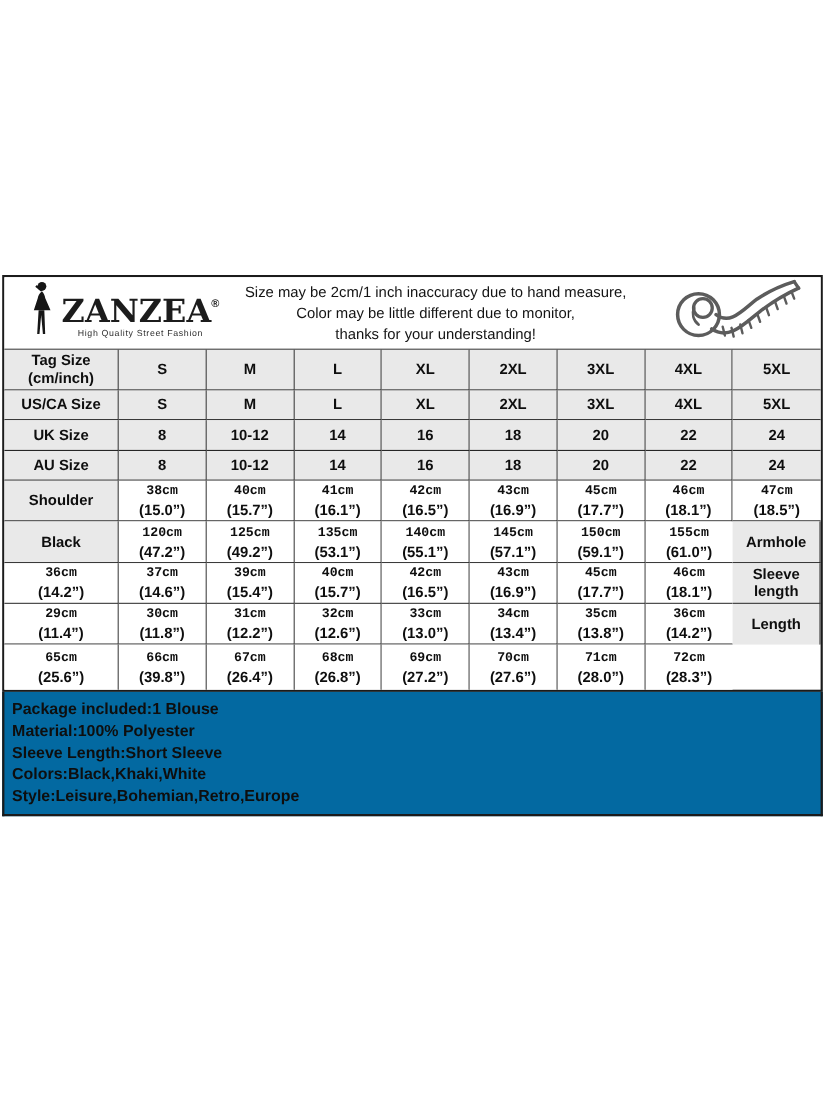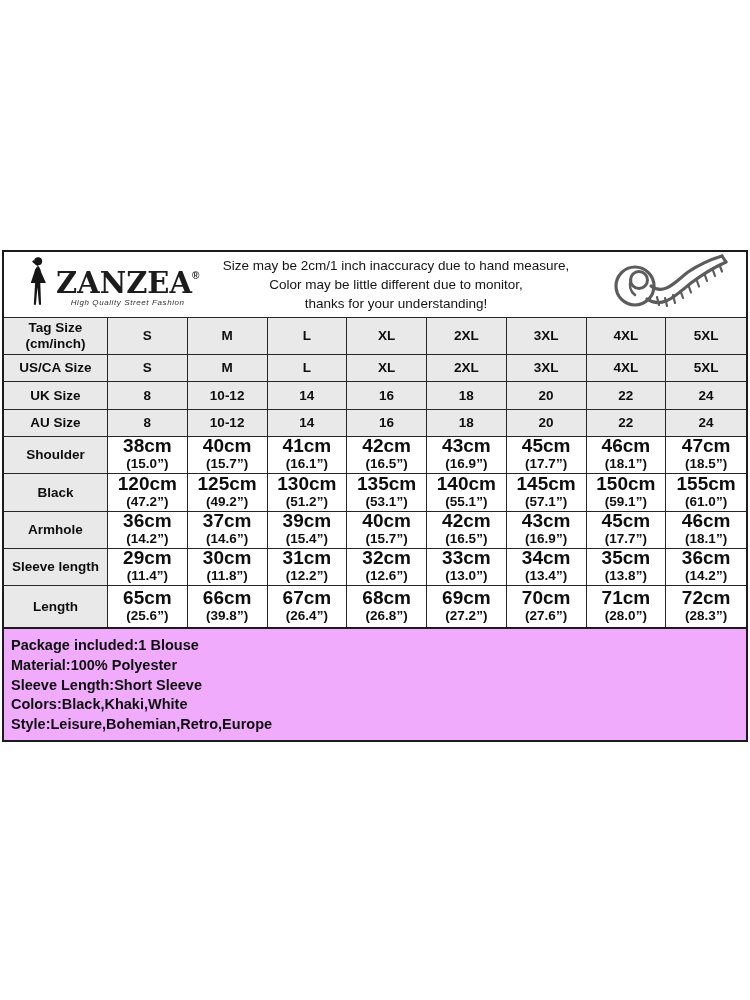--- a/index.html
+++ b/index.html
@@ -18,41 +18,41 @@
   }
   .cell {
     border-right:1px solid #262626; border-bottom:1px solid #262626;
     display:flex; flex-direction:column; align-items:center; justify-content:center;
     text-align:center; font-weight:bold; font-size:13.5px; line-height:16px; color:#0e0e0e;
     background:#fff;
   }
   .g { background:#e9e9e9; }
   .ec { border-right:none; }
   .er { border-bottom:none; }
-  .cm { display:block; font-size:19px; line-height:18px; }
+  .cm { display:block; font-size:12px; line-height:18px;font-family:Liberation Mono, monospace; }
   .in { display:block; font-size:13.5px; line-height:18px;text-align:right; }
 
   
   .band {
     grid-column:1 / -1;
     display:flex; align-items:center;
     border-bottom:1px solid #262626; background:#fff;
   }
   .logo { display:flex; align-items:center; gap:4px; padding-left:22px; width:190px; flex:none; }
   .logo-txt { display:flex; flex-direction:column; align-items:center; }
   .logo-name { font-family:"DejaVu Serif", serif; font-weight:bold; font-size:29px; line-height:28px; letter-spacing:0px; color:#1c1c1c; white-space:nowrap; }
   .logo-reg { font-size:10px; vertical-align:14px; font-family:"Liberation Sans",sans-serif; }
-  .logo-tag { font-size:8px; letter-spacing:0.6px; color:#2e2e2e; margin-top:1px; white-space:nowrap;font-style:italic; }
+  .logo-tag { font-size:8px; letter-spacing:0.6px; color:#2e2e2e; margin-top:1px; white-space:nowrap; }
   .notice { flex:1; text-align:center; font-weight:normal; font-size:13.5px; line-height:19px; color:#141414; padding-right:6px; }
   .tape { flex:none; width:132px; height:62px; margin-right:10px; display:flex; align-items:center; justify-content:center; }
 
   
   .details {
     position:absolute; left:2px; top:629px; width:746px; height:113px;
-    border:2px solid #1b1b1b; border-top:none; background:#f0abfc;
+    border:2px solid #1b1b1b; border-top:none; background:#0369a1;
     padding:7px 8px 0 7px;
   }
   .details div { font-weight:bold; font-size:14.5px; line-height:19.8px; color:#0e0e0e; }
 </style>
 </head>
 <body>
 
 <div class="sheet">
 
   <div class="tbl">
@@ -180,24 +180,20 @@
     <div class="cell g">Black</div>
     <div class="cell">
         <span class="cm">120cm</span>
         <span class="in">(47.2”)</span>
       </div>
     <div class="cell">
         <span class="cm">125cm</span>
         <span class="in">(49.2”)</span>
       </div>
     <div class="cell">
-        <span class="cm">130cm</span>
-        <span class="in">(51.2”)</span>
-      </div>
-    <div class="cell">
         <span class="cm">135cm</span>
         <span class="in">(53.1”)</span>
       </div>
     <div class="cell">
         <span class="cm">140cm</span>
         <span class="in">(55.1”)</span>
       </div>
     <div class="cell">
         <span class="cm">145cm</span>
         <span class="in">(57.1”)</span>

